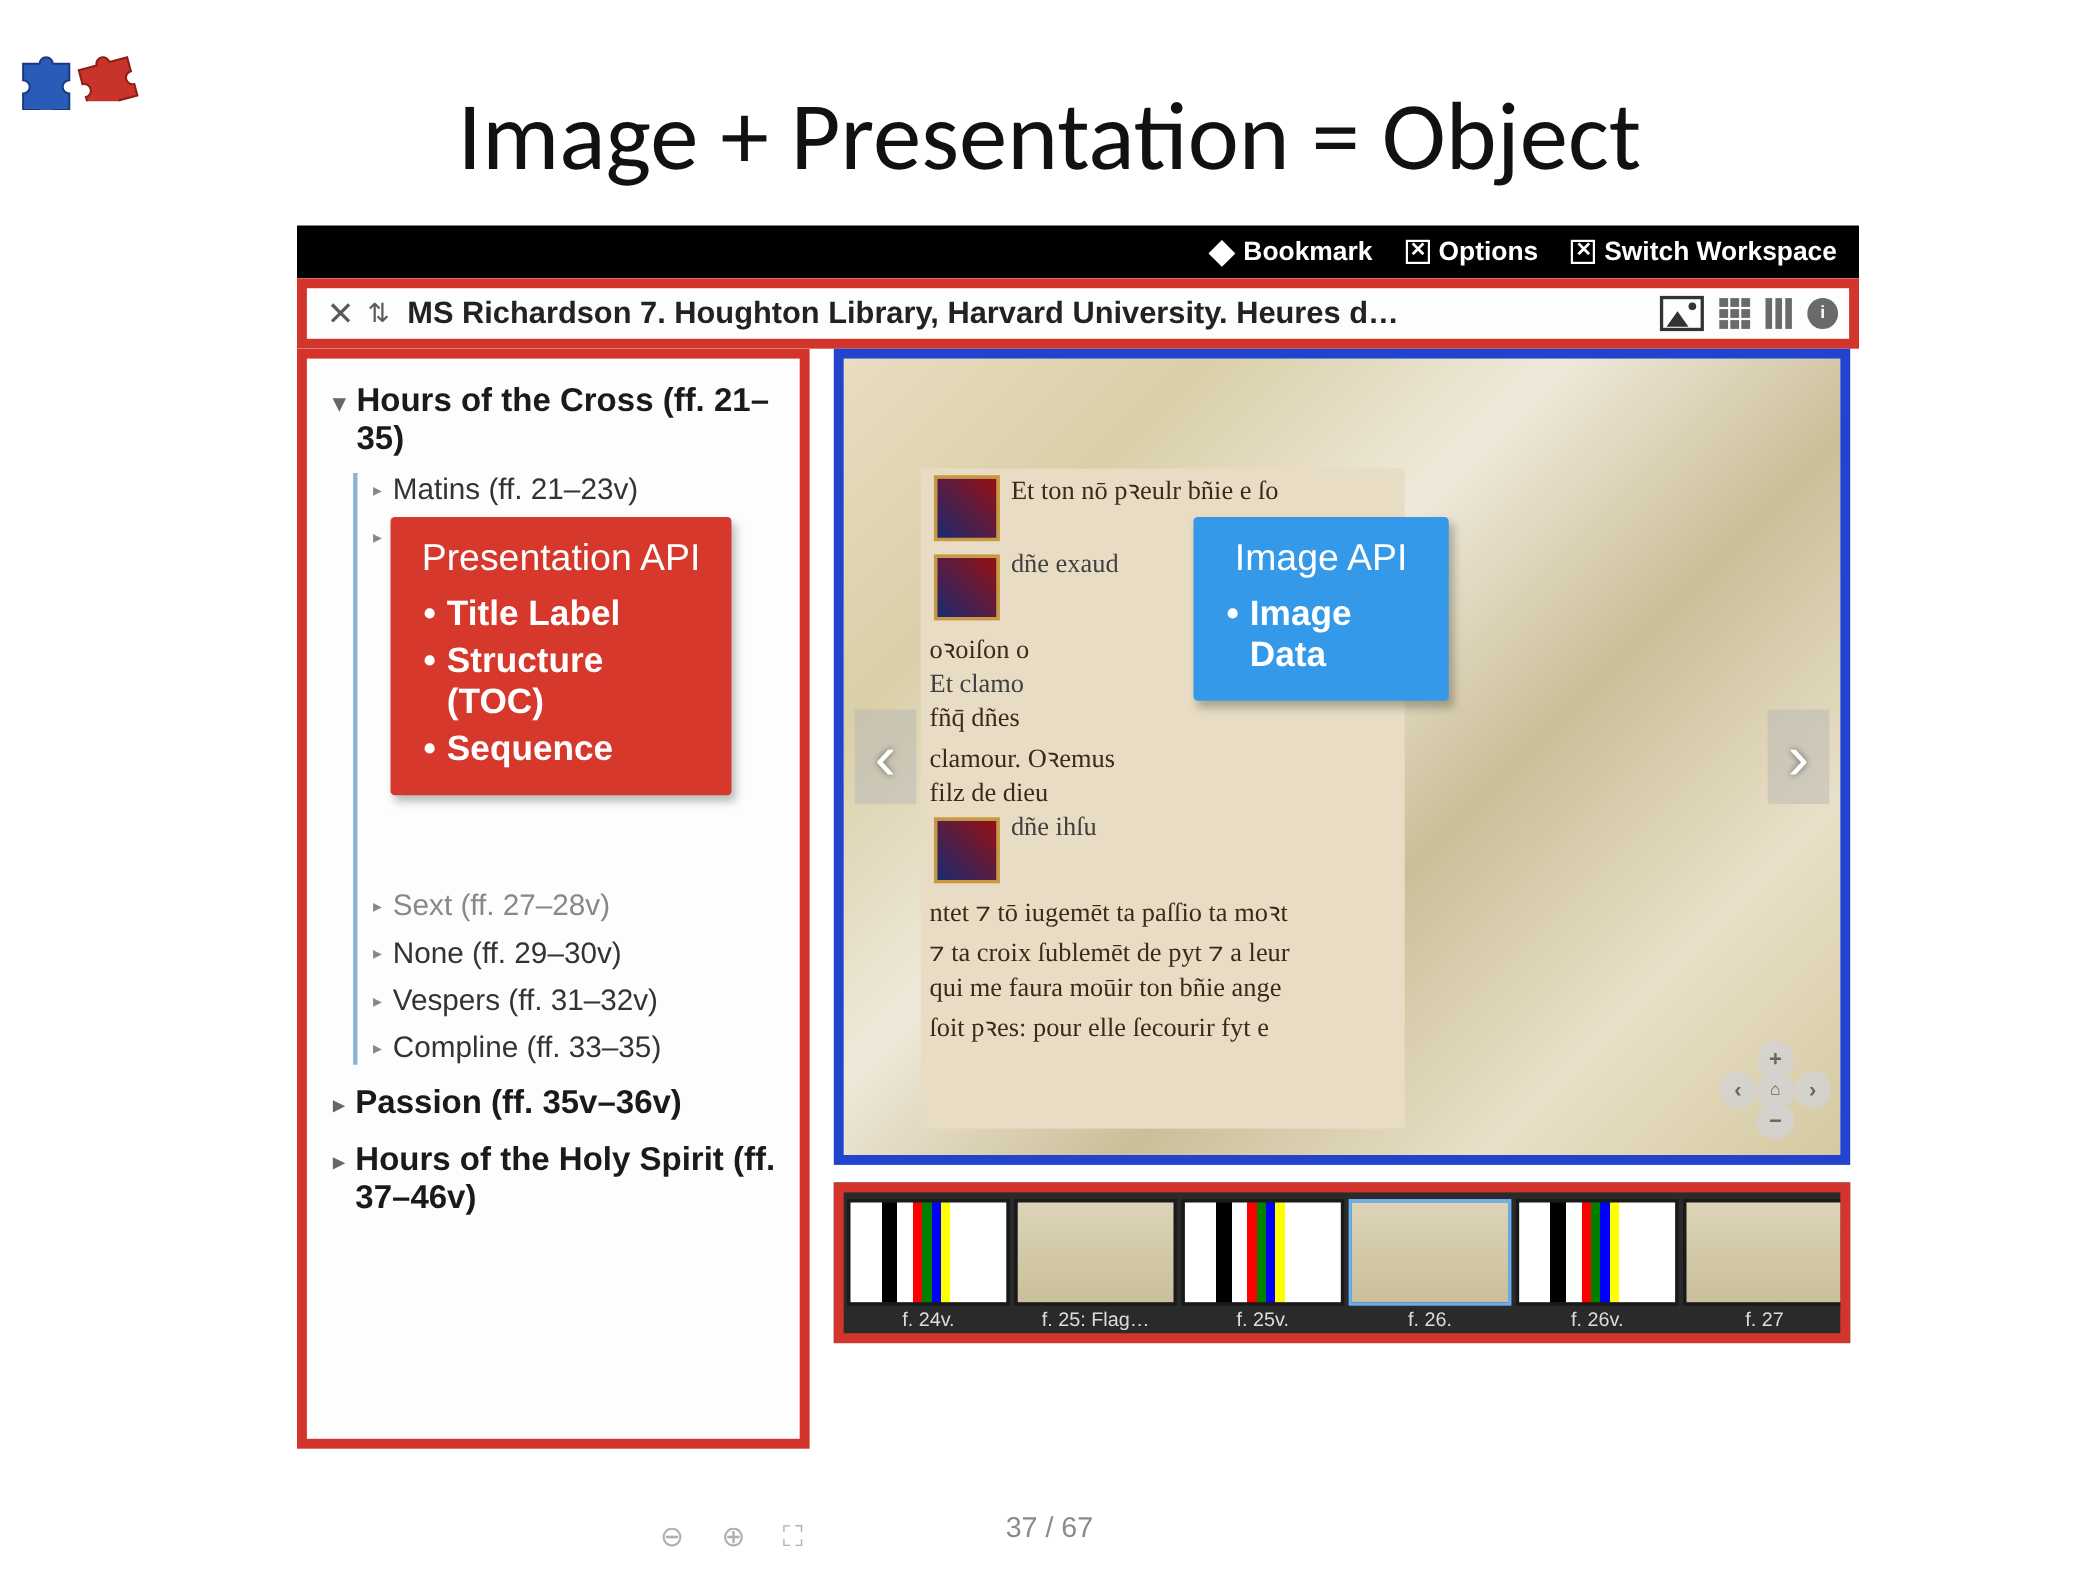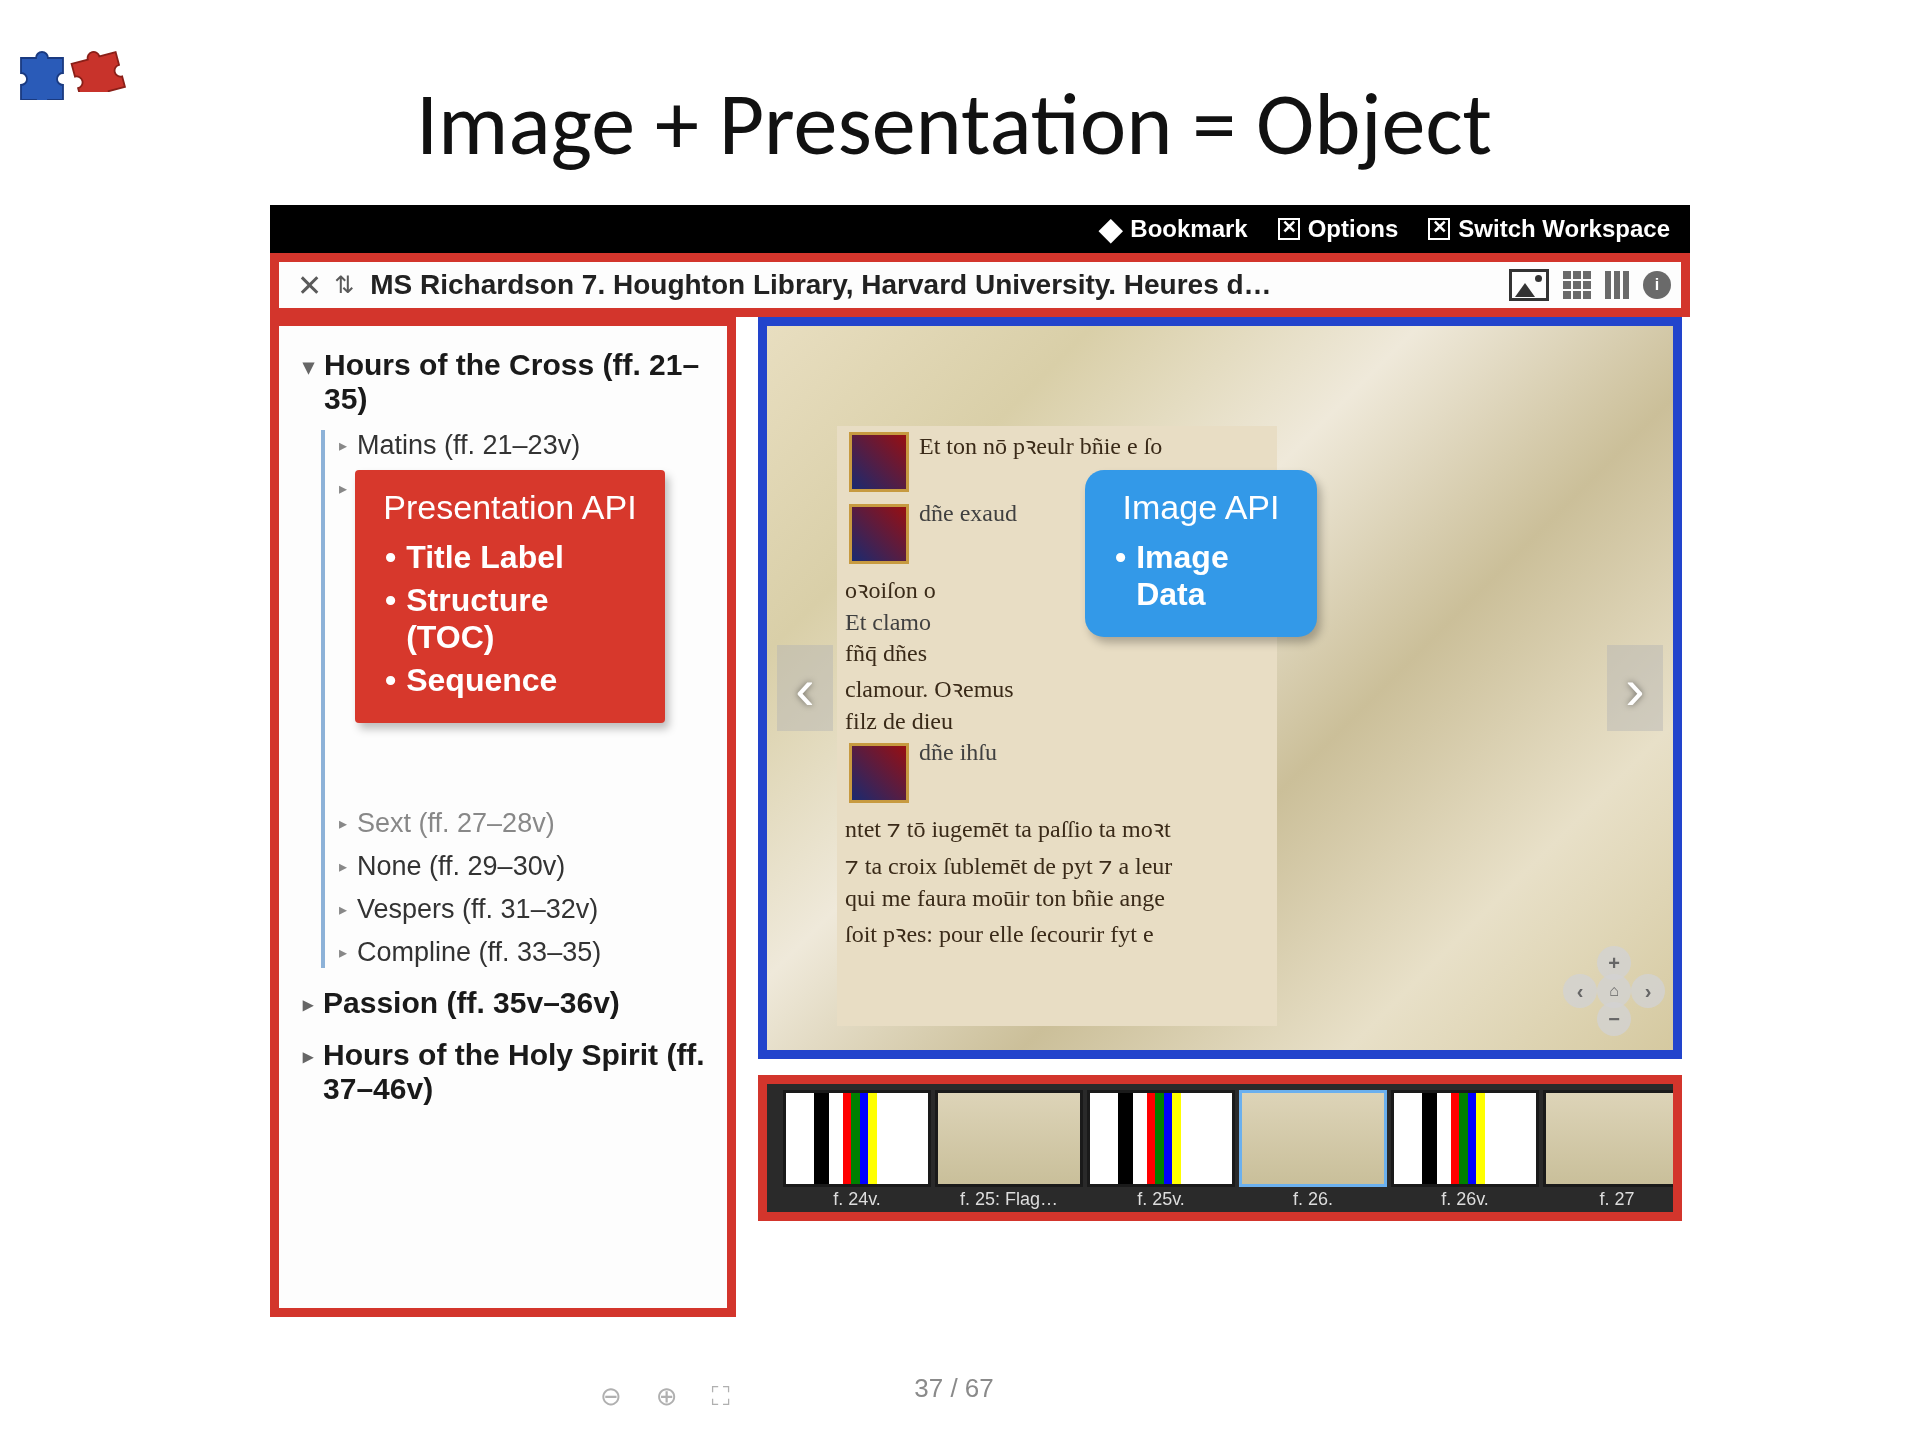--- a/index.html
+++ b/index.html
@@ -157,21 +157,21 @@
     position: absolute;
     top: 870px;
     left: 498px;
     width: 924px;
     height: 146px;
     border: 9px solid #d3352c;
     background: #2a2a2a;
     display: flex;
     align-items: stretch;
     overflow: hidden;
-    padding: 6px 4px 0 16px;
+    padding: 6px 4px 0 3px;
     gap: 4px;
   }
   .thumb {
     flex: 0 0 148px;
     display: flex;
     flex-direction: column;
     align-items: stretch;
   }
   .thumb .img {
     flex: 1;
@@ -184,21 +184,21 @@
   .thumb .lbl { color:#ddd; font-size:18px; text-align:center; padding:2px 0; white-space:nowrap; overflow:hidden; text-overflow:ellipsis;}
 
   .callout {
     position: absolute;
     border-radius: 4px;
     color: #fff;
     padding: 18px 22px;
     box-shadow: 4px 6px 8px rgba(0,0,0,.25);
   }
   .callout.red { background: #d7382c;}
-  .callout.blue { background: #3399e8; border-radius: 19px;}
+  .callout.blue { background: #3399e8;}
   .callout h3 { font-size: 34px; font-weight: 400; margin-bottom: 12px; text-align:center;}
   .callout ul { list-style: none; padding-left: 8px;}
   .callout li { font-size: 32px; font-weight: 700; margin: 6px 0; display:flex; gap:10px;}
   .callout li::before{content:"•";}
   .callout-red-pos { top: 470px; left: 355px; width: 310px;}
   .callout-blue-pos { top: 470px; left: 1085px; width: 232px;}
 
   .slidenum { position:absolute; left:50%; bottom:26px; transform:translateX(-50%); color:#8a8a8a; font-size:26px;}
   .slideicons { position:absolute; left:600px; bottom:18px; display:flex; gap:34px; color:#b0b0b0; font-size:26px;}
 </style>

